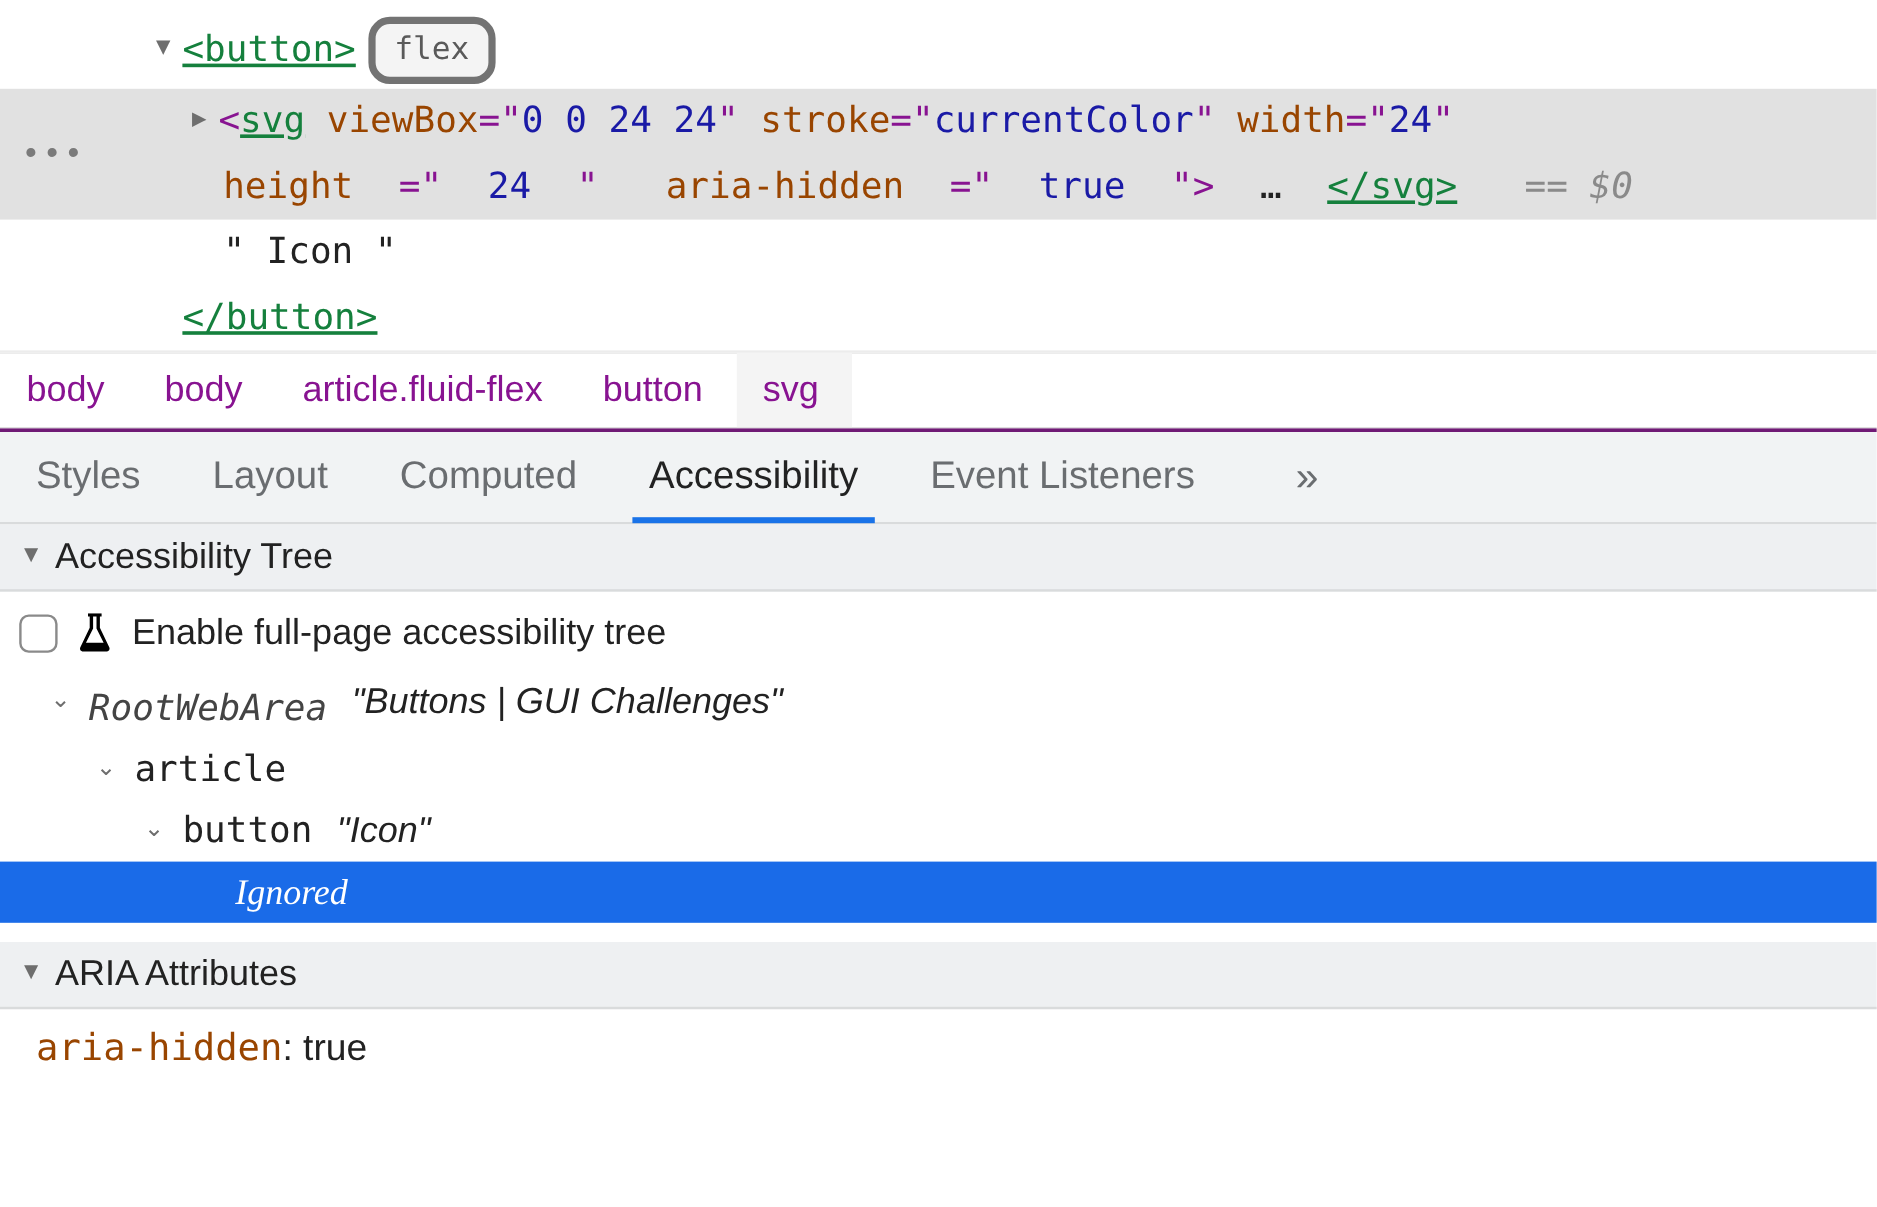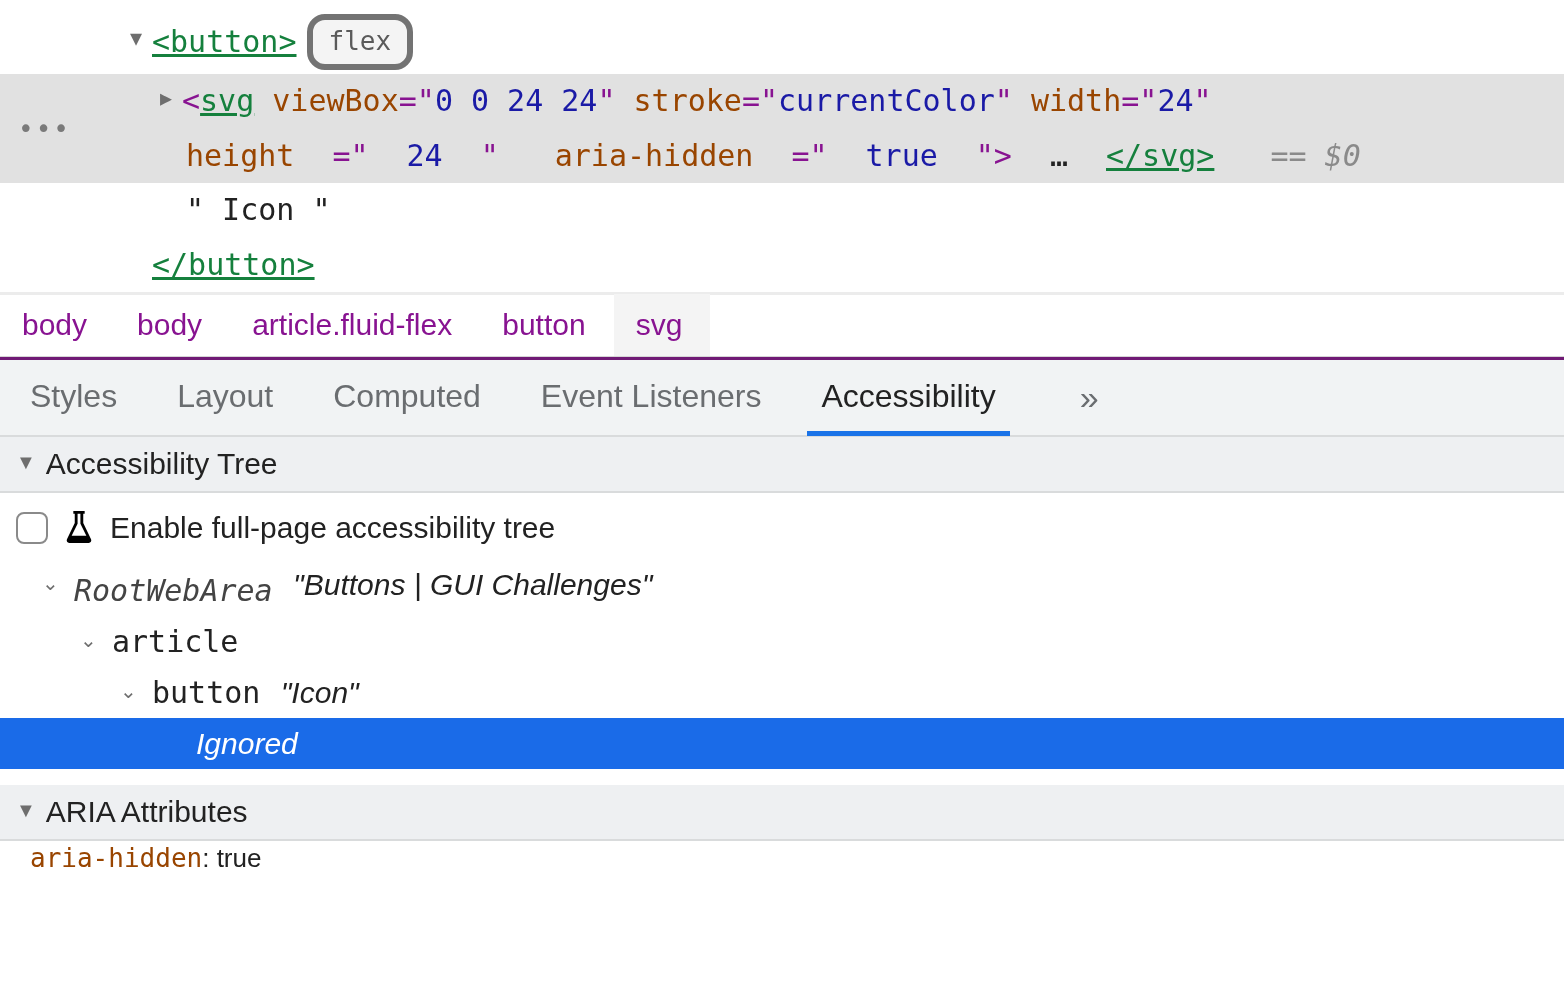--- a/index.html
+++ b/index.html
@@ -162,30 +162,30 @@
   .tr-depth-3 { padding-left: 104px; }
   .tr-depth-4 { padding-left: 180px; }
   .role { font-family: "SF Mono", ui-monospace, Menlo, Consolas, monospace; color:#222; }
   .role-italic { font-style: italic; color:#444;margin-top:12px; }
   .name-italic { font-style: italic; }
   .tree-row.selected {
     background: #1a6be8;
     color: #fff;
   }
   .ignored-label {
-    font-family: Liberation Sans, sans-serif;
+    font-family: Liberation Serif, serif;
     font-style: italic;
   }
   .tree-row.selected { width: calc(100% + 16px); margin-left:-16px; padding-right:16px; }
   .tree-row.selected.tr-depth-4 { padding-left: 196px; }
 
   
   .aria-body {
-    padding: 2px 30px;
-    font-size: 26px;
+    padding: 14px 30px;
+    font-size: 31px;
   }
   .aria-key { color: #994500; font-family: "SF Mono", ui-monospace, Menlo, Consolas, monospace; }
   .aria-val { color:#222; }
 
   
   .root { width: 1564px; min-height: 1006px; }
 </style>
 </head>
 <body>
 
@@ -235,22 +235,22 @@
       </div>
     <div class="crumb last">
         <span>svg</span>
       </div>
   </div>
 
   <div class="tabs-bar">
     <div class="tab">Styles</div>
     <div class="tab">Layout</div>
     <div class="tab">Computed</div>
+    <div class="tab active">Accessibility</div>
     <div class="tab">Event Listeners</div>
-    <div class="tab active">Accessibility</div>
     <div class="tabs-more">»</div>
   </div>
 
   <div class="section-header">
     <span class="disclosure">▼</span>
     <span>Accessibility Tree</span>
   </div>
 
   <div class="section-body">
     <div class="enable-row">

